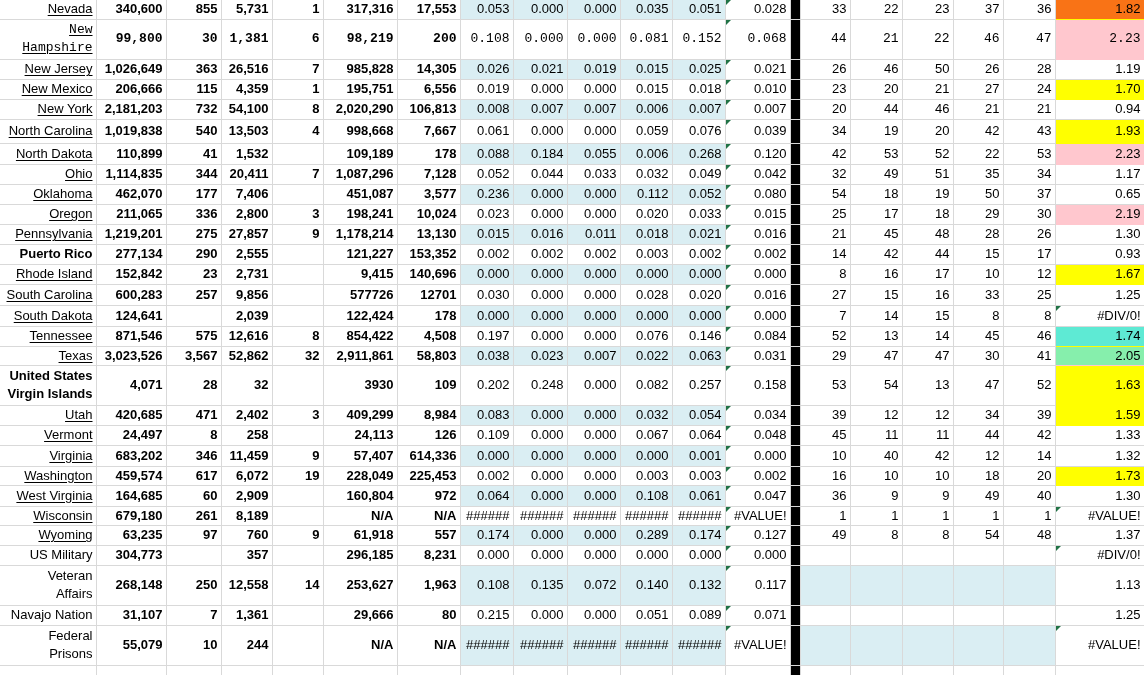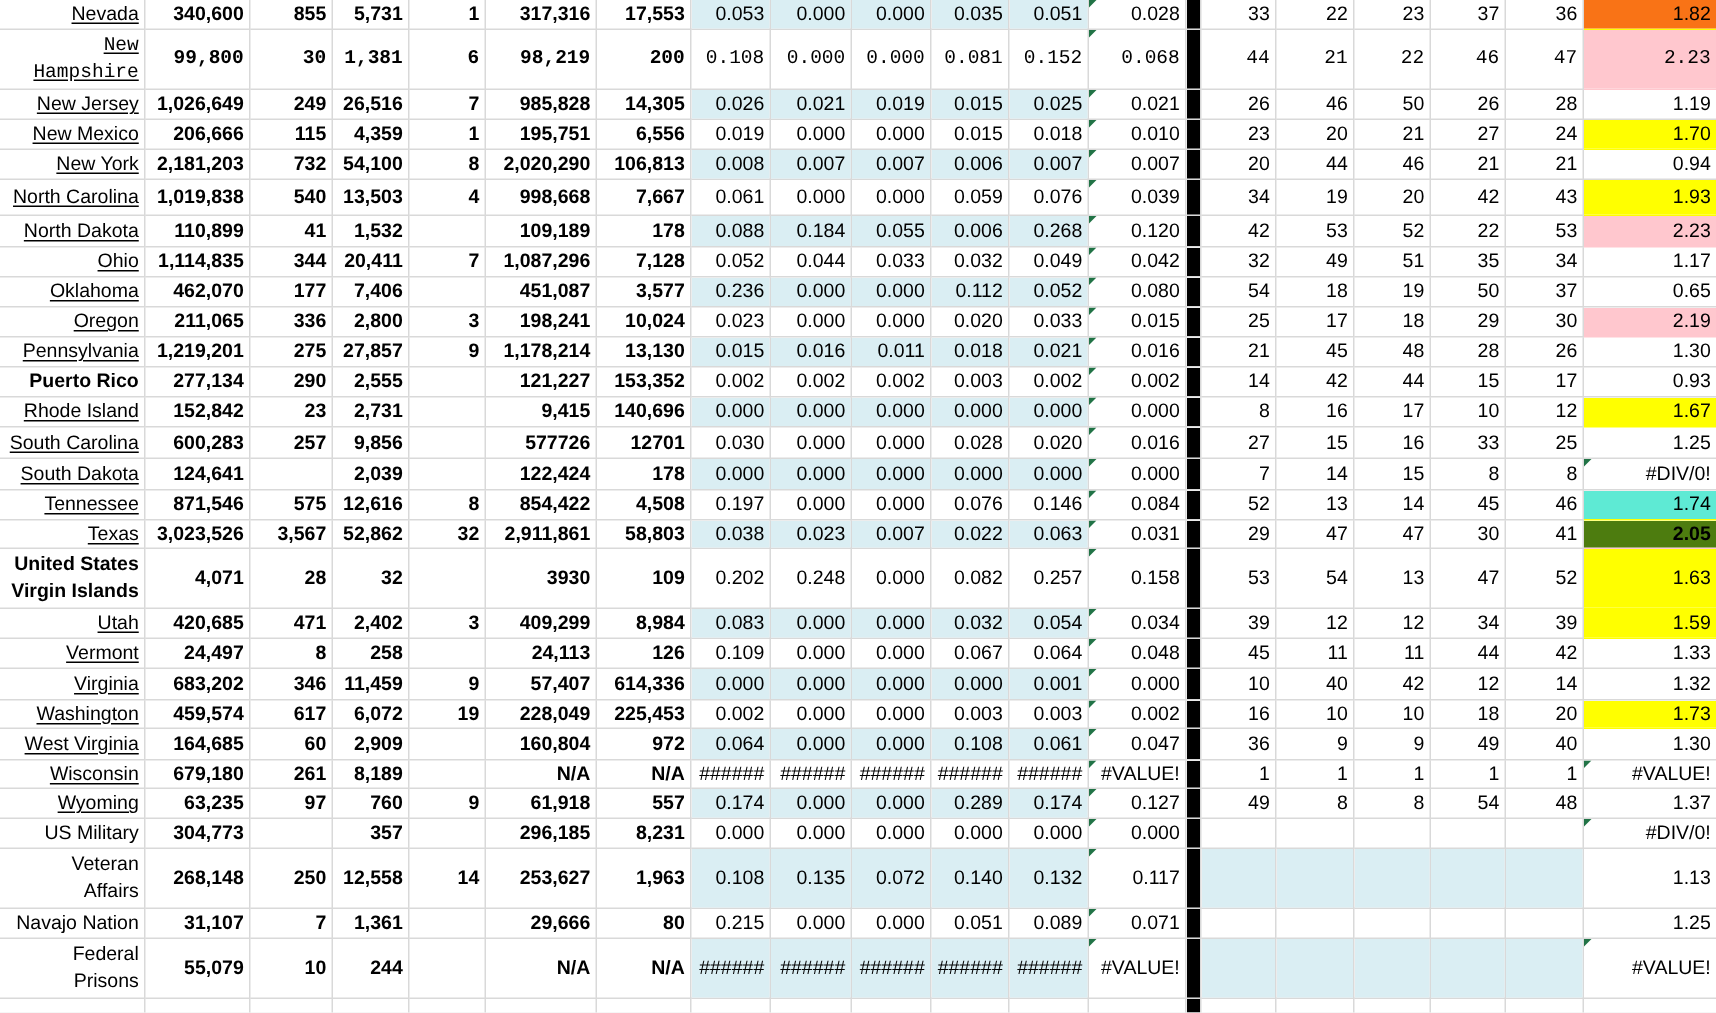--- a/index.html
+++ b/index.html
@@ -111,21 +111,21 @@
         <td class="rank"><span class="val">44</span></td>
         <td class="rank"><span class="val">21</span></td>
         <td class="rank"><span class="val">22</span></td>
         <td class="rank"><span class="val">46</span></td>
         <td class="rank"><span class="val">47</span></td>
         <td class="index" style="background: rgb(255, 199, 206); border-color: rgb(255, 199, 206);"><span class="val">2.23</span></td>
       </tr>
       <tr style="height: 20px;">
         <td class="label"><span class="lbl link">New Jersey</span></td>
         <td class="bold"><span class="val">1,026,649</span></td>
-        <td class="bold"><span class="val">249</span></td>
+        <td class="bold"><span class="val">363</span></td>
         <td class="bold"><span class="val">26,516</span></td>
         <td class="bold"><span class="val">7</span></td>
         <td class="bold"><span class="val">985,828</span></td>
         <td class="bold"><span class="val">14,305</span></td>
         <td class="ratio band"><span class="val">0.026</span></td>
         <td class="ratio band"><span class="val">0.021</span></td>
         <td class="ratio band"><span class="val">0.019</span></td>
         <td class="ratio band"><span class="val">0.015</span></td>
         <td class="ratio band"><span class="val">0.025</span></td>
         <td class="avg"><span class="tri"></span><span class="val">0.021</span></td>
@@ -436,21 +436,21 @@
         <td class="ratio band"><span class="val">0.007</span></td>
         <td class="ratio band"><span class="val">0.022</span></td>
         <td class="ratio band"><span class="val">0.063</span></td>
         <td class="avg"><span class="tri"></span><span class="val">0.031</span></td>
         <td class="divider"></td>
         <td class="rank"><span class="val">29</span></td>
         <td class="rank"><span class="val">47</span></td>
         <td class="rank"><span class="val">47</span></td>
         <td class="rank"><span class="val">30</span></td>
         <td class="rank"><span class="val">41</span></td>
-        <td class="index" style="background: #4d7c0f; border-color: rgb(255, 199, 206); font-weight: bold;"><span class="val">2.05</span></td>
+        <td class="index" style="background: #86efac; border-color: rgb(255, 199, 206);"><span class="val">2.05</span></td>
       </tr>
       <tr style="height: 40px;">
         <td class="label"><span class="lbl bold">United States
 Virgin Islands</span></td>
         <td class="bold"><span class="val">4,071</span></td>
         <td class="bold"><span class="val">28</span></td>
         <td class="bold"><span class="val">32</span></td>
         <td class="bold"><span class="val"></span></td>
         <td class="bold"><span class="val">3930</span></td>
         <td class="bold"><span class="val">109</span></td>

